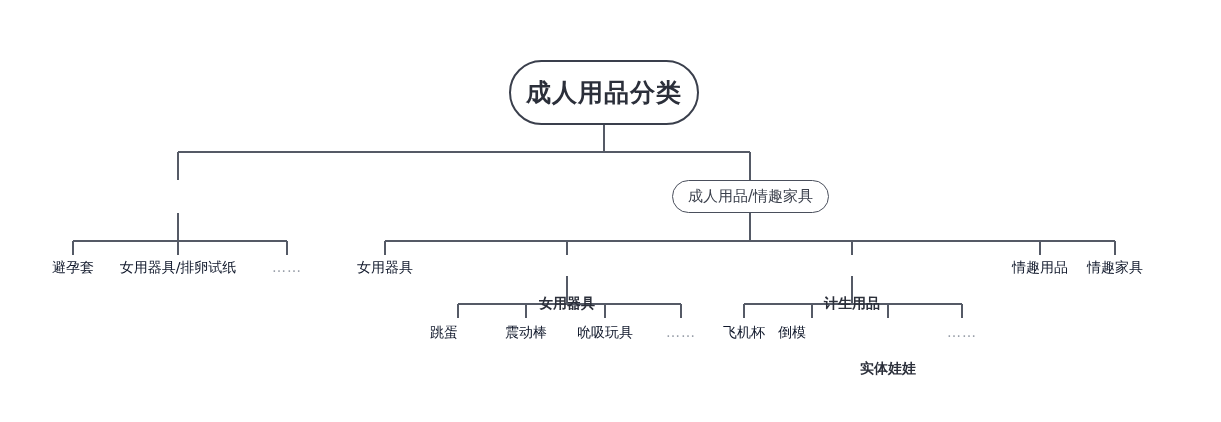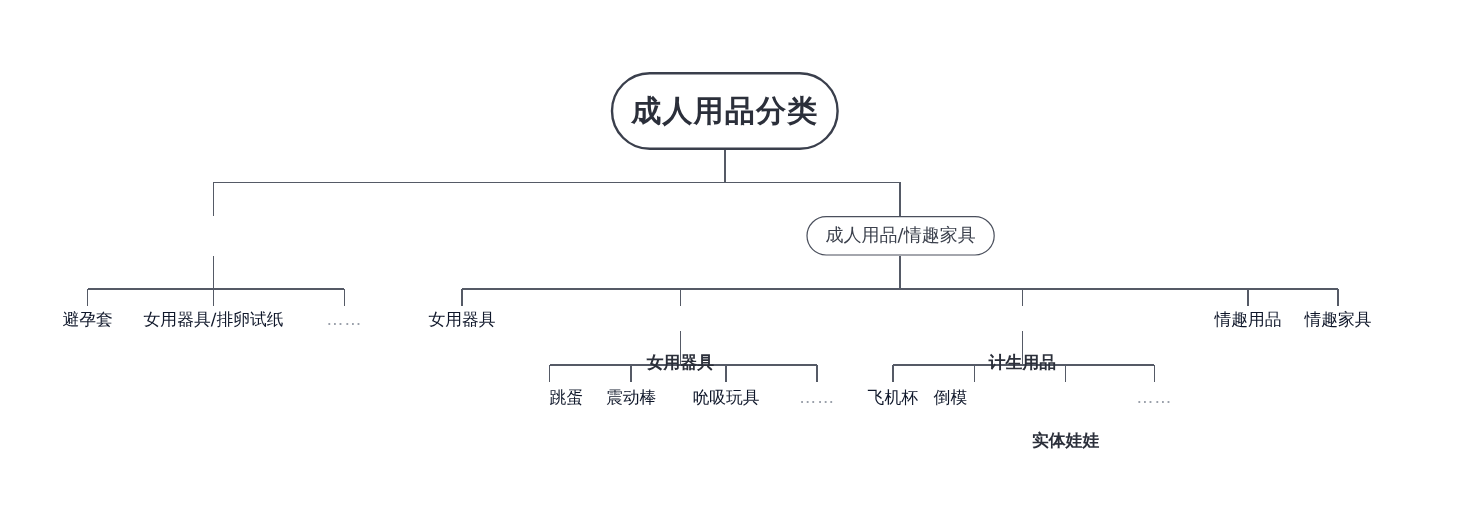--- a/index.html
+++ b/index.html
@@ -153,21 +153,21 @@
   <div class="leaf level2" style="left:73px;">避孕套</div>
   <div class="leaf level2" style="left:178px;">女用器具/排卵试纸</div>
   <div class="leaf level2 ellipsis" style="left:287px;">……</div>
 
   <div class="leaf level2" style="left:385px;">女用器具</div>
   <div class="leaf level2 emphasis" style="left:567px;">女用器具</div>
   <div class="leaf level2 emphasis" style="left:852px;">计生用品</div>
   <div class="leaf level2" style="left:1040px;">情趣用品</div>
   <div class="leaf level2" style="left:1115px;">情趣家具</div>
 
-  <div class="leaf level3" style="left:472px;">跳蛋</div>
+  <div class="leaf level3" style="left:444px;">跳蛋</div>
   <div class="leaf level3" style="left:526px;">震动棒</div>
   <div class="leaf level3" style="left:605px;">吮吸玩具</div>
   <div class="leaf level3 ellipsis" style="left:681px;">……</div>
 
   <div class="leaf level3" style="left:744px;">飞机杯</div>
   <div class="leaf level3" style="left:792px;">倒模</div>
   <div class="leaf level3 emphasis" style="left:888px;">实体娃娃</div>
   <div class="leaf level3 ellipsis" style="left:962px;">……</div>
 
 </div>

